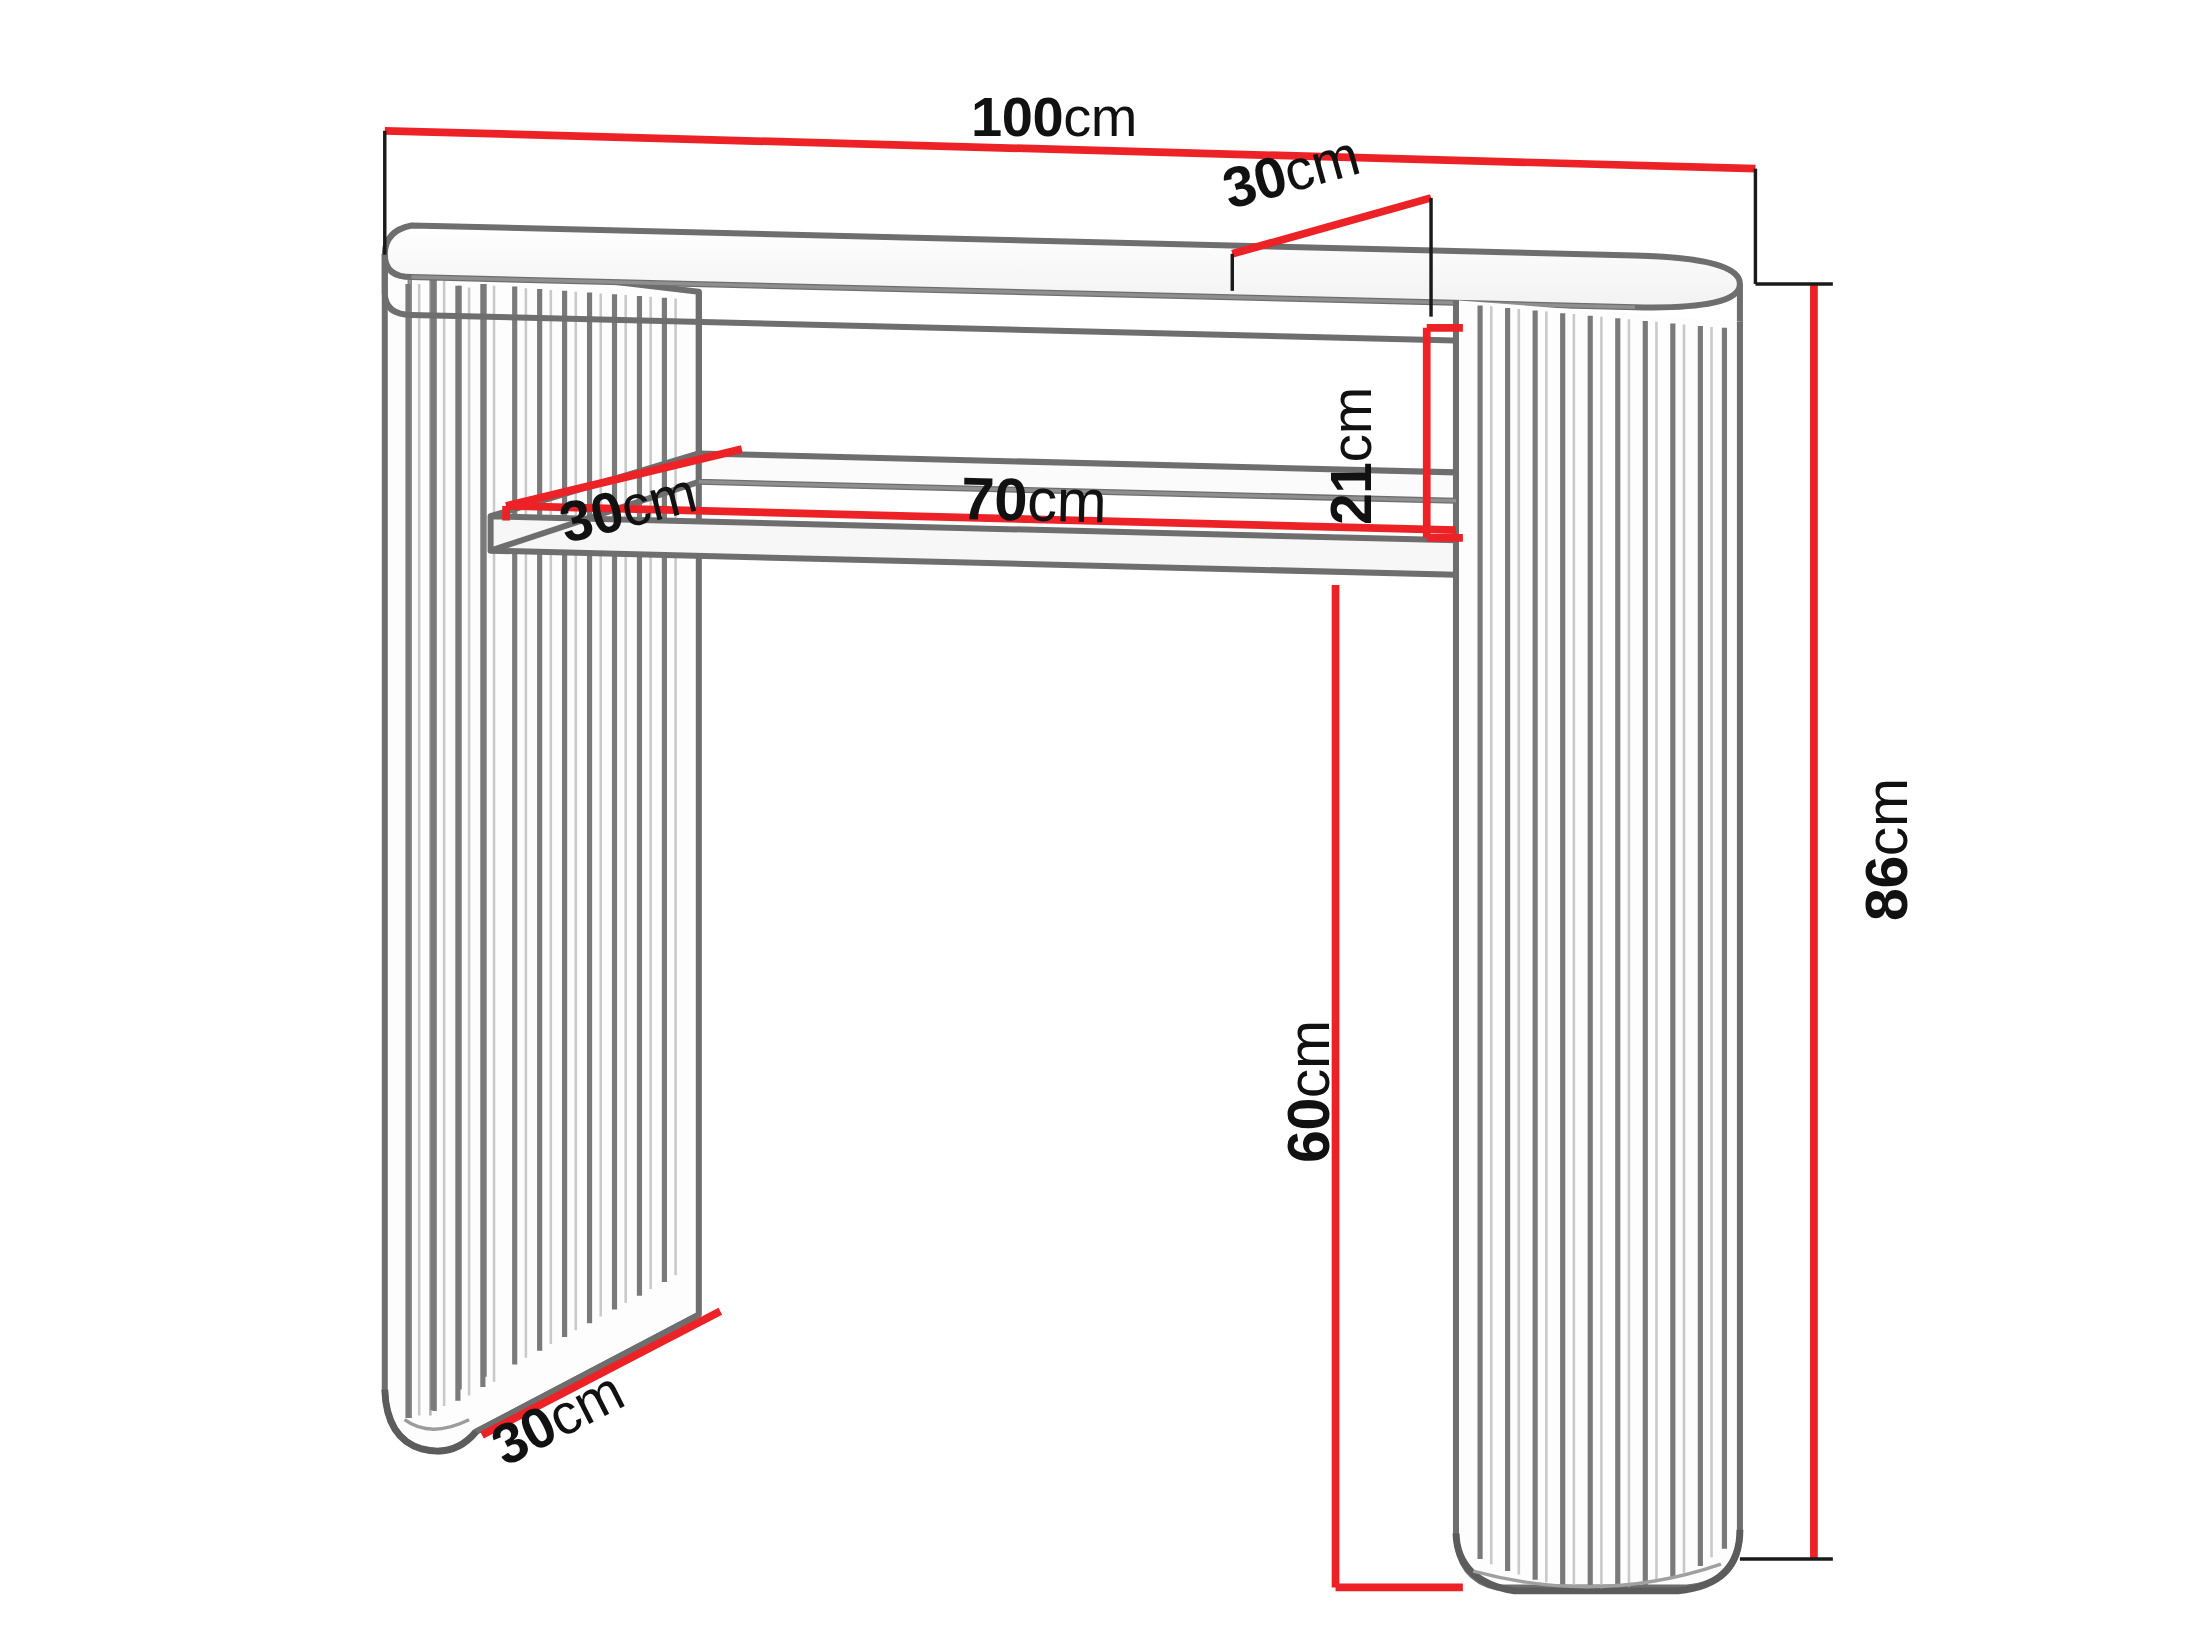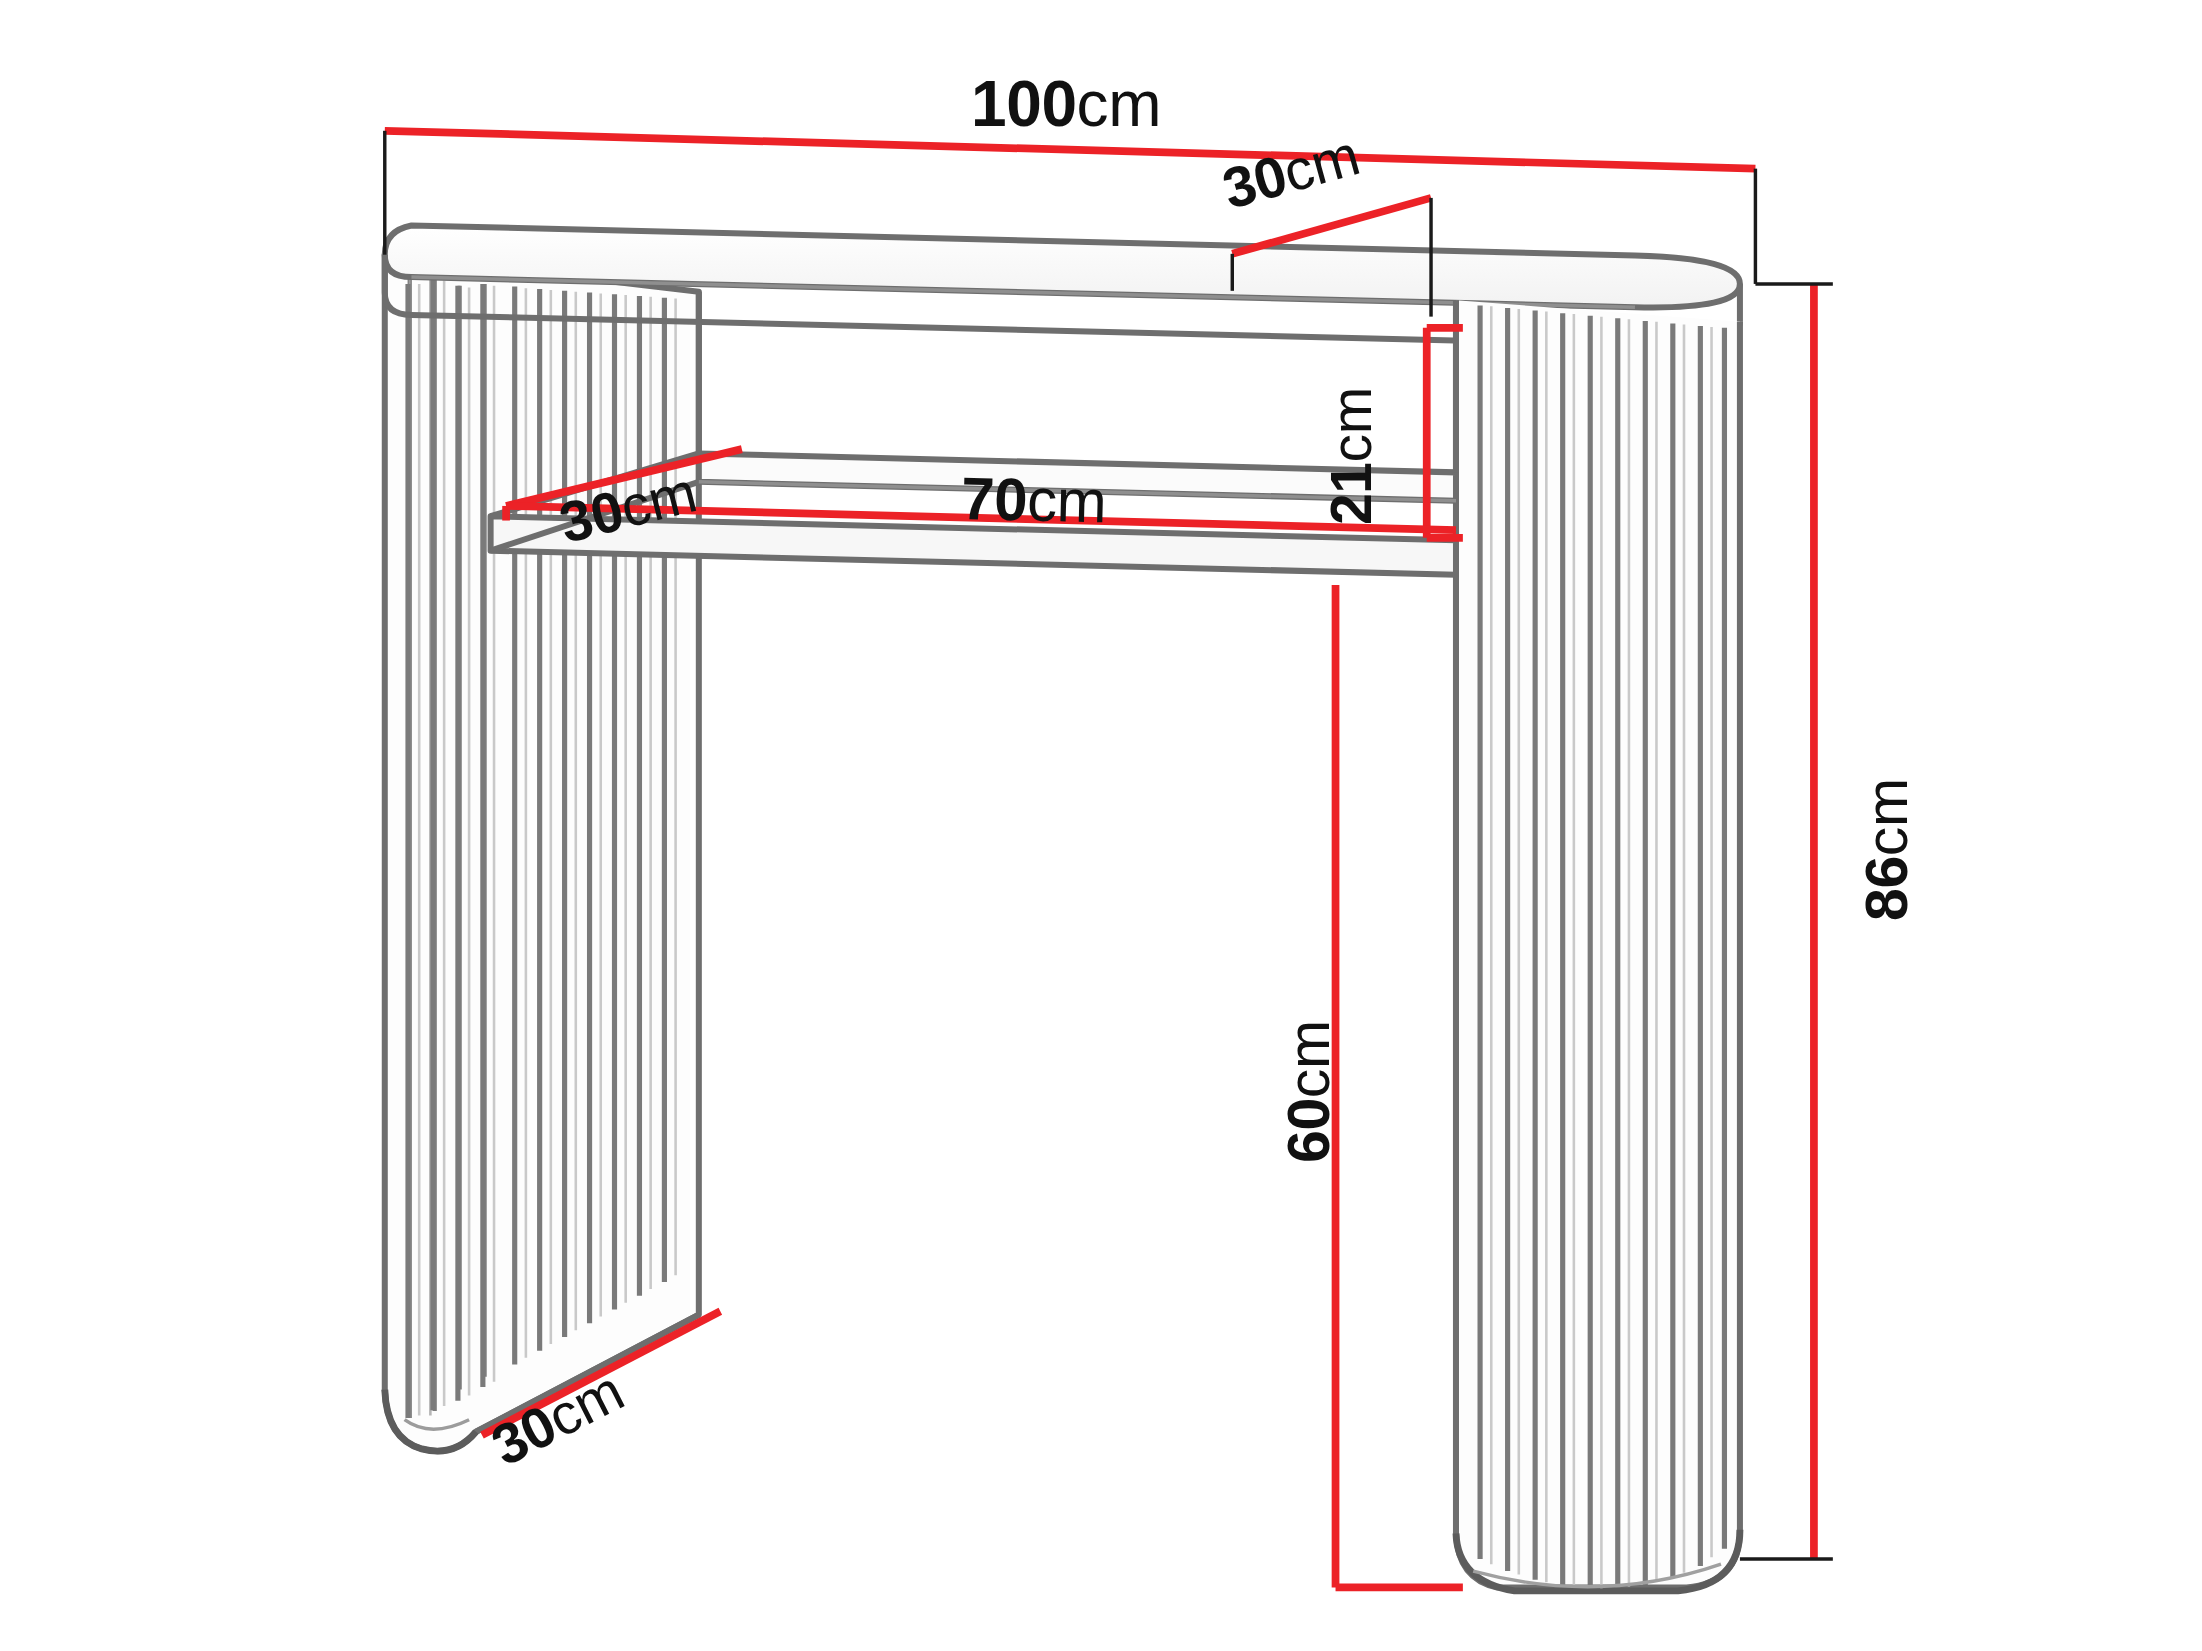--- a/index.html
+++ b/index.html
@@ -235,21 +235,21 @@
     </g>
 
     <g>
       <line x1="2108" y1="330" x2="2108" y2="1812" stroke="#EC2227" stroke-width="9"></line>
       <line x1="2040" y1="330" x2="2130" y2="330" stroke="#1A1A1A" stroke-width="4"></line>
       <line x1="2022" y1="1812" x2="2130" y2="1812" stroke="#1A1A1A" stroke-width="4"></line>
     </g>
 
   </svg>
 
-  <div class="dim-label" style="left:971px; top:72px; font-size:64px;">
+  <div class="dim-label" style="left:971px; top:89px; font-size:56px;">
     <span class="num">100</span><span class="unit">cm</span>
   </div>
 
   <div class="dim-label" style="left:1217px; top:163px; font-size:57px; transform:rotate(-15.5deg); transform-origin:left top;">
     <span class="num">30</span><span class="unit">cm</span>
   </div>
 
   <div class="dim-label" style="left:1323px; top:525px; font-size:57px; transform:rotate(-90deg); transform-origin:left top;">
     <span class="num">21</span><span class="unit">cm</span>
   </div>

